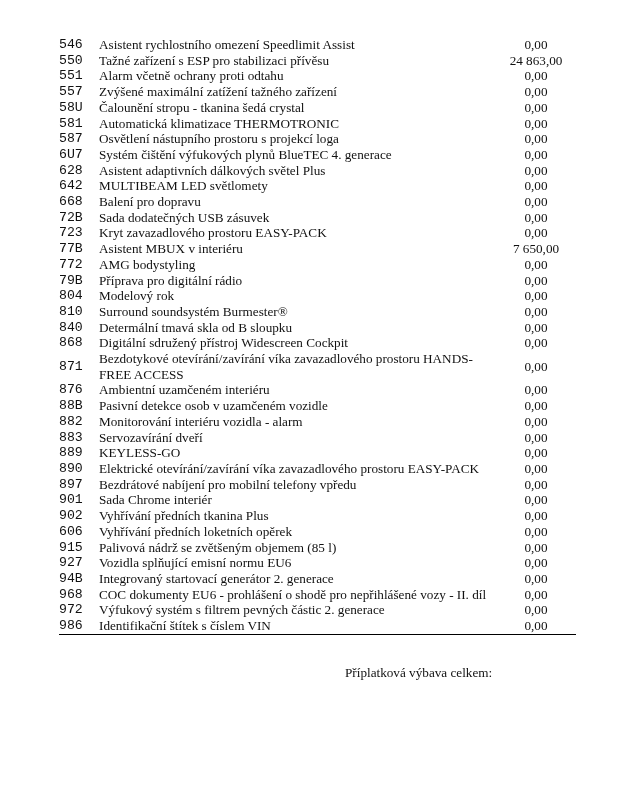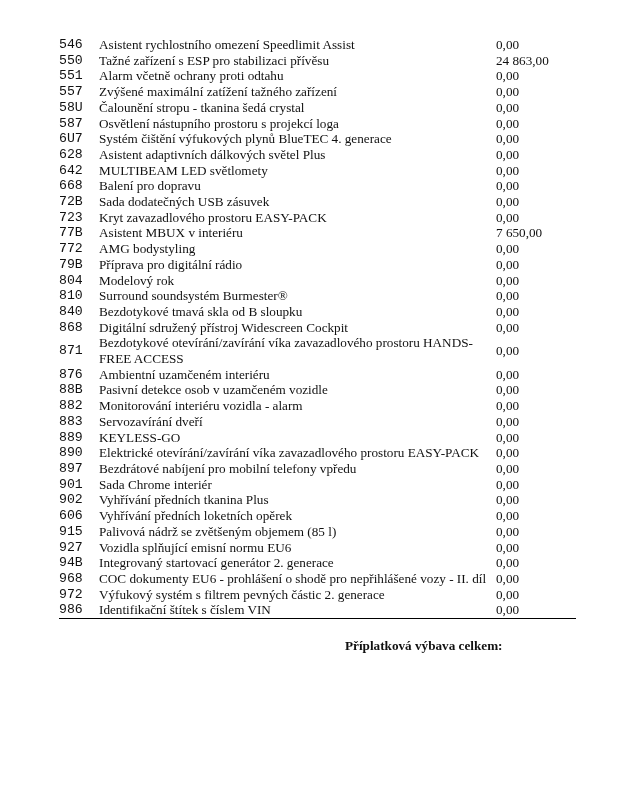--- a/index.html
+++ b/index.html
@@ -27,21 +27,21 @@
       border-collapse: collapse;
       table-layout: fixed;
     }
     table.items td {
       padding: 0;
       vertical-align: middle;
       line-height: 15.7px;
     }
     td.code { width: 40px; white-space: nowrap; font-family: Liberation Mono, monospace; }
     td.desc { width: 397px; margin-left: 24px; }
-    td.price { width: 80px; text-align: left; white-space: nowrap; }
+    td.price { width: 80px; text-align: center; white-space: nowrap; }
     tr.row-last td { border-bottom: 1.2px solid #000; }
     .total {
       position: absolute;
       left: 286px;
       top: 615px;
       white-space: nowrap;
       line-height: 15.7px;
     }
   </style>
 </head>
@@ -69,20 +69,25 @@
           <td class="code">557</td>
           <td class="desc">Zvýšené maximální zatížení tažného zařízení</td>
           <td class="price">0,00</td>
         </tr>
         <tr>
           <td class="code">58U</td>
           <td class="desc">Čalounění stropu - tkanina šedá crystal</td>
           <td class="price">0,00</td>
         </tr>
         <tr>
+          <td class="code">581</td>
+          <td class="desc">Automatická klimatizace THERMOTRONIC</td>
+          <td class="price">0,00</td>
+        </tr>
+        <tr>
           <td class="code">587</td>
           <td class="desc">Osvětlení nástupního prostoru s projekcí loga</td>
           <td class="price">0,00</td>
         </tr>
         <tr>
           <td class="code">6U7</td>
           <td class="desc">Systém čištění výfukových plynů BlueTEC 4. generace</td>
           <td class="price">0,00</td>
         </tr>
         <tr>
@@ -130,21 +135,21 @@
           <td class="desc">Modelový rok</td>
           <td class="price">0,00</td>
         </tr>
         <tr>
           <td class="code">810</td>
           <td class="desc">Surround soundsystém Burmester®</td>
           <td class="price">0,00</td>
         </tr>
         <tr>
           <td class="code">840</td>
-          <td class="desc">Bezdotykové tmavá skla od B sloupku</td>
+          <td class="desc">Determální tmavá skla od B sloupku</td>
           <td class="price">0,00</td>
         </tr>
         <tr>
           <td class="code">868</td>
           <td class="desc">Digitální sdružený přístroj Widescreen Cockpit</td>
           <td class="price">0,00</td>
         </tr>
         <tr>
           <td class="code">871</td>
           <td class="desc">Bezdotykové otevírání/zavírání víka zavazadlového prostoru HANDS-FREE ACCESS</td>
@@ -225,14 +230,14 @@
           <td class="desc">Výfukový systém s filtrem pevných částic 2. generace</td>
           <td class="price">0,00</td>
         </tr>
         <tr class="row-last">
           <td class="code">986</td>
           <td class="desc">Identifikační štítek s číslem VIN</td>
           <td class="price">0,00</td>
         </tr>
       </tbody>
   </table>
-  <div class="total" style="top: 601px; font-weight: bold;">Příplatková výbava celkem:</div>
+  <div class="total" style="top: 628px;">Příplatková výbava celkem:</div>
 </div>
 
 </body></html>

